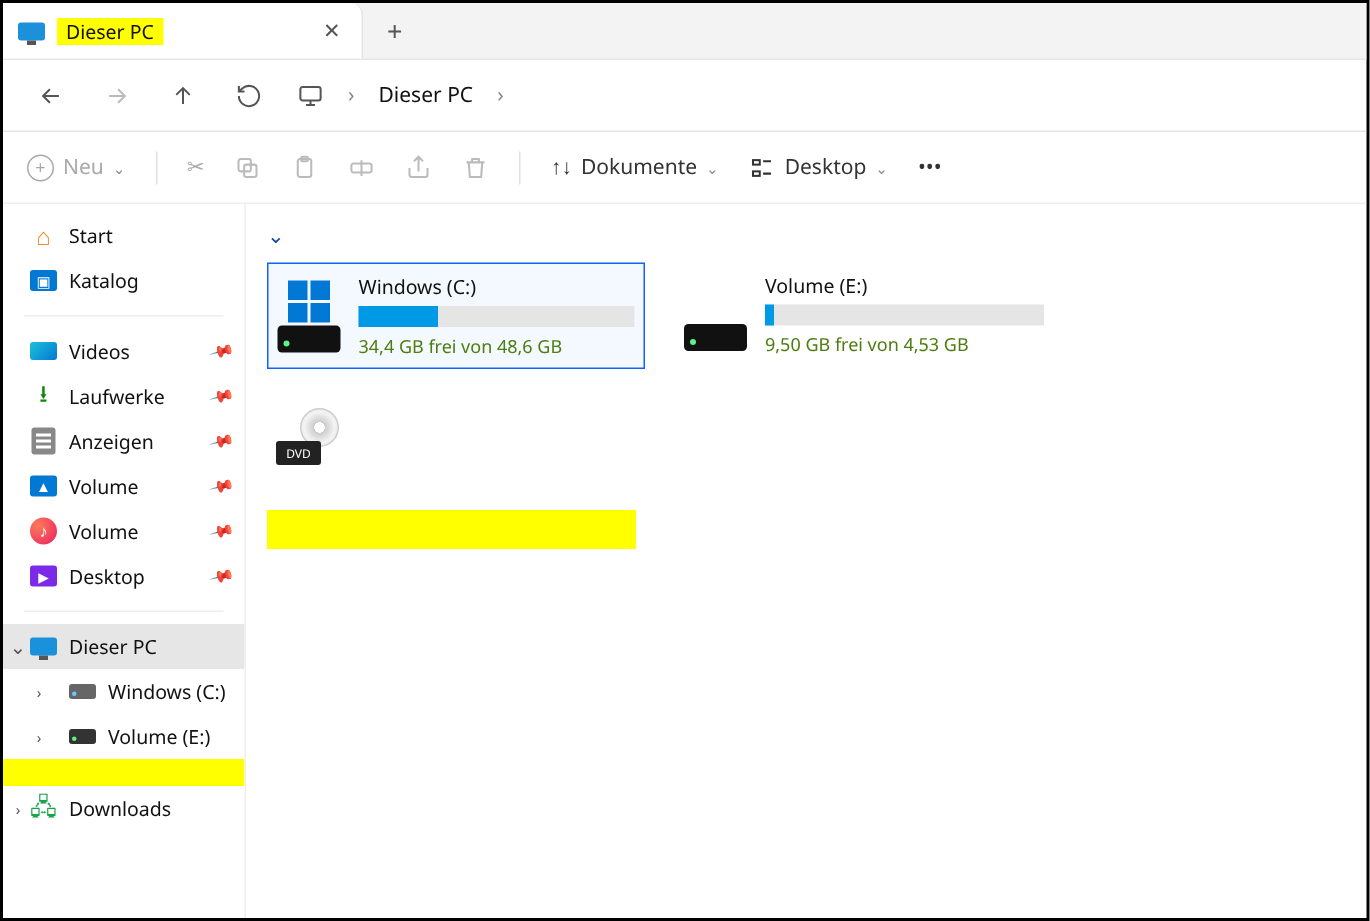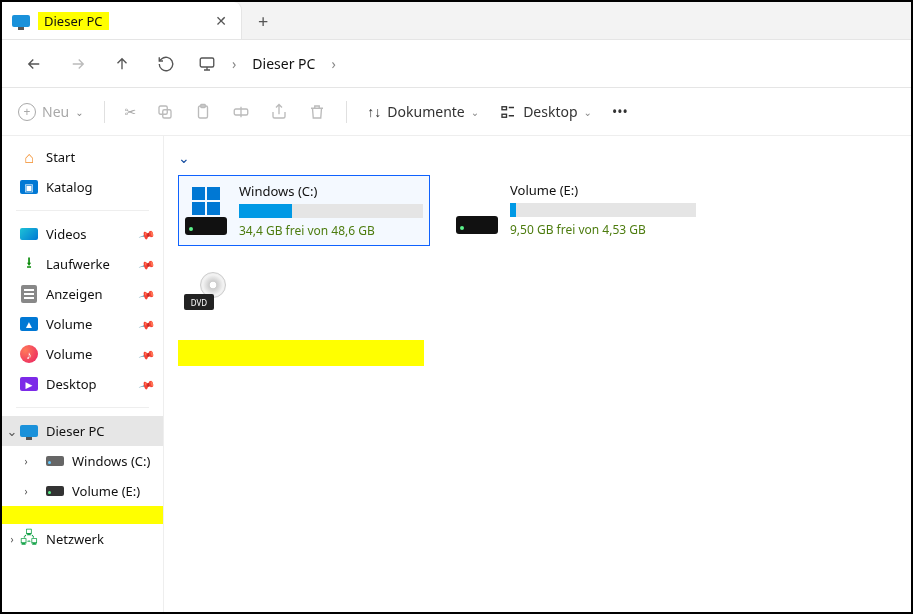--- a/index.html
+++ b/index.html
@@ -264,21 +264,21 @@
       <span class="caret right">›</span>
       <span class="nav-icon">
           <span class="ico-drive dark"></span>
         </span>
       <span>Volume (E:)</span>
     </div>
     <div class="nav-item hl"></div>
     <div class="nav-item">
       <span class="caret" style="left:4px;font-size:10px;">›</span>
       <span class="nav-icon ico-net">🖧</span>
-      <span>Netzwerk</span>
+      <span>Downloads</span>
     </div>
   </div>
 
   <div class="main">
     <div class="section-head">
       <span>⌄</span>
     </div>
 
     <div class="items">
 

